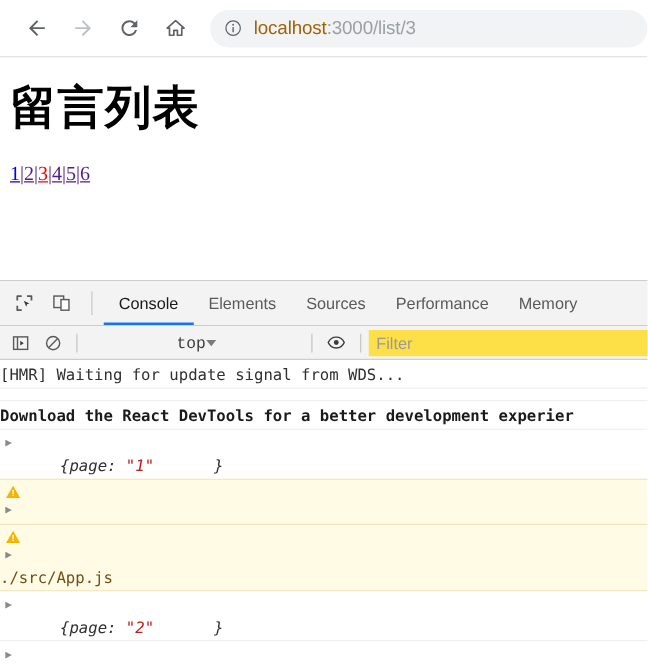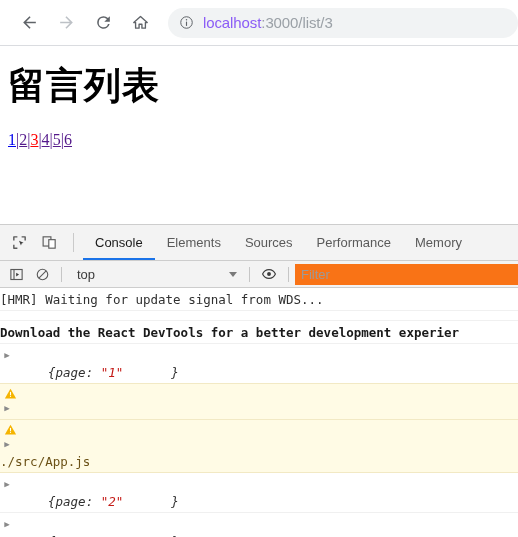--- a/index.html
+++ b/index.html
@@ -41,21 +41,21 @@
     min-width: 0;
   }
   #omnibox .info-icon { flex: 0 0 auto; margin-right: 9px; display: flex; }
   #url-text {
     font-size: 15px;
     color: #9aa0a6;
     white-space: nowrap;
     overflow: hidden;
     letter-spacing: -0.1px;
   }
-  #url-text .host { color: #8b5cf6; }
+  #url-text .host { color: #a16207; }
 
   
   #page-viewport {
     height: 177px;
     background: #ffffff;
     padding: 0 8px;
     overflow: hidden;
     position: relative;
   }
   #page-title {
@@ -149,37 +149,38 @@
   }
   #console-toolbar .ct-icon:first-child { margin-left: 3px; }
   .ct-divider {
     width: 1px; height: 15px;
     background: #c6c6c6;
     margin: 0 6px;
     flex: 0 0 auto;
   }
   #context-select {
     display: flex; align-items: center;
-    justify-content: space-between;
+    justify-content: center;
     width: 175px;
     height: 21px;
     padding: 0 6px 0 9px;
     font-size: 13px;
     color: #3c3c3c;
     flex: 0 0 auto;
+    font-family: Liberation Mono, monospace;
   }
   #context-select .caret {
     border-left: 4px solid transparent;
     border-right: 4px solid transparent;
     border-top: 5px solid #7a7a7a;
   }
   #filter-input {
     flex: 1 1 auto;
     height: 21px;
-    background: #f97316;
+    background: #fde047;
     border: none;
     outline: none;
     font-size: 13px;
     color: #202124;
     padding: 0 6px;
     font-family: "Liberation Sans", sans-serif;
     min-width: 0;
   }
   #filter-input::placeholder { color: #9a9a9a; }
 

